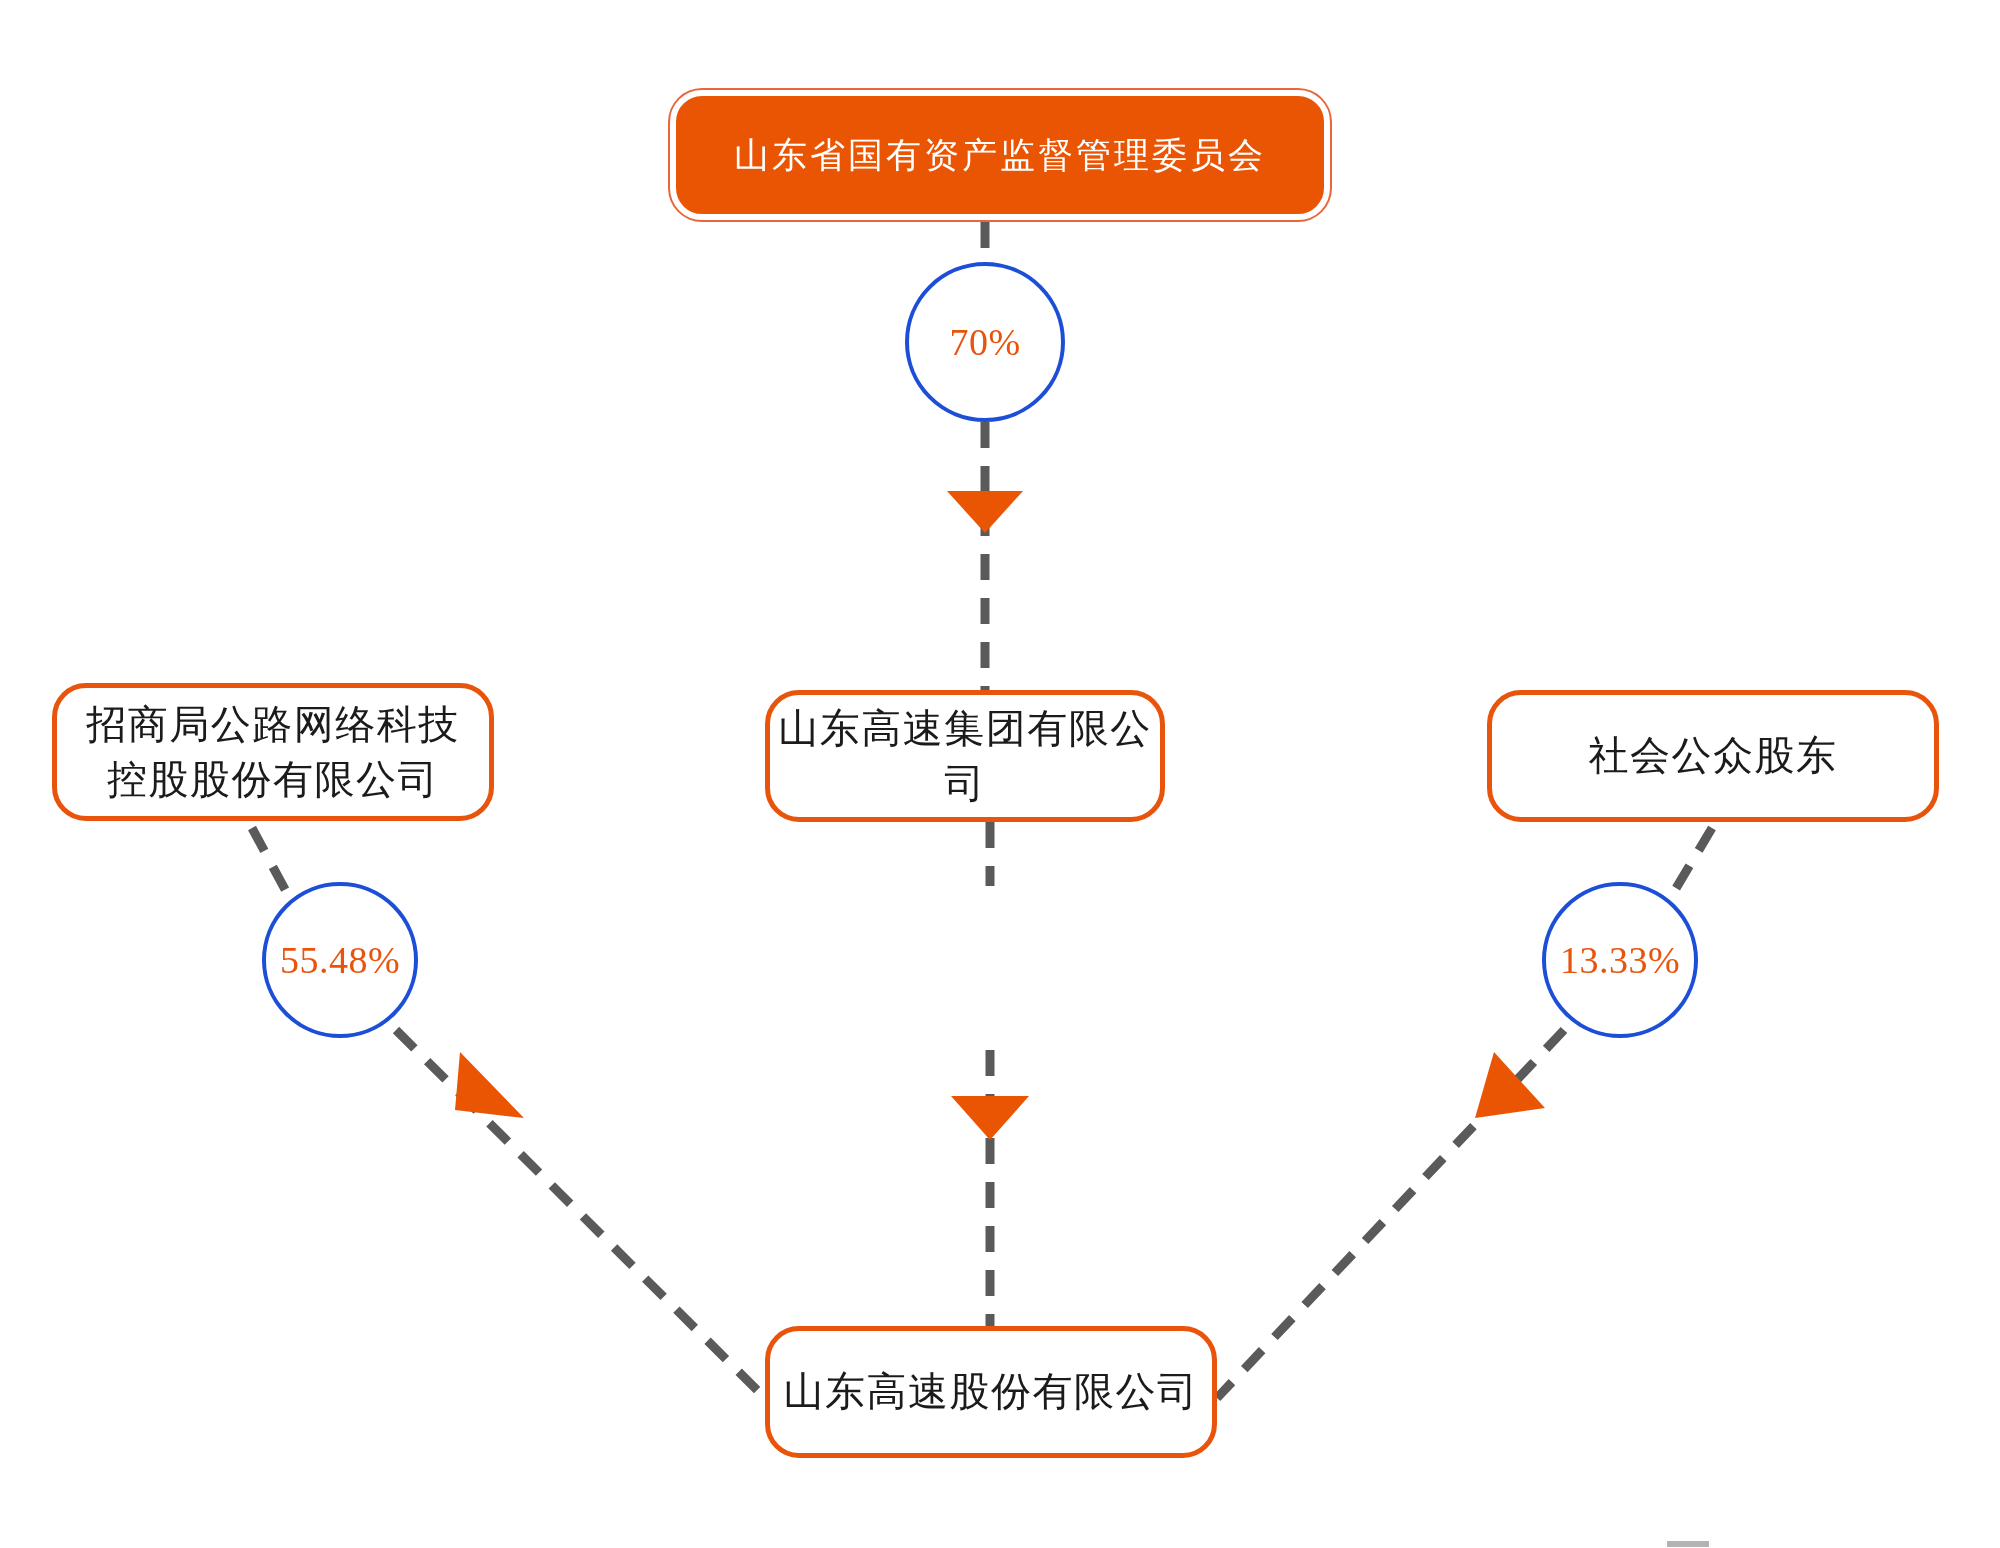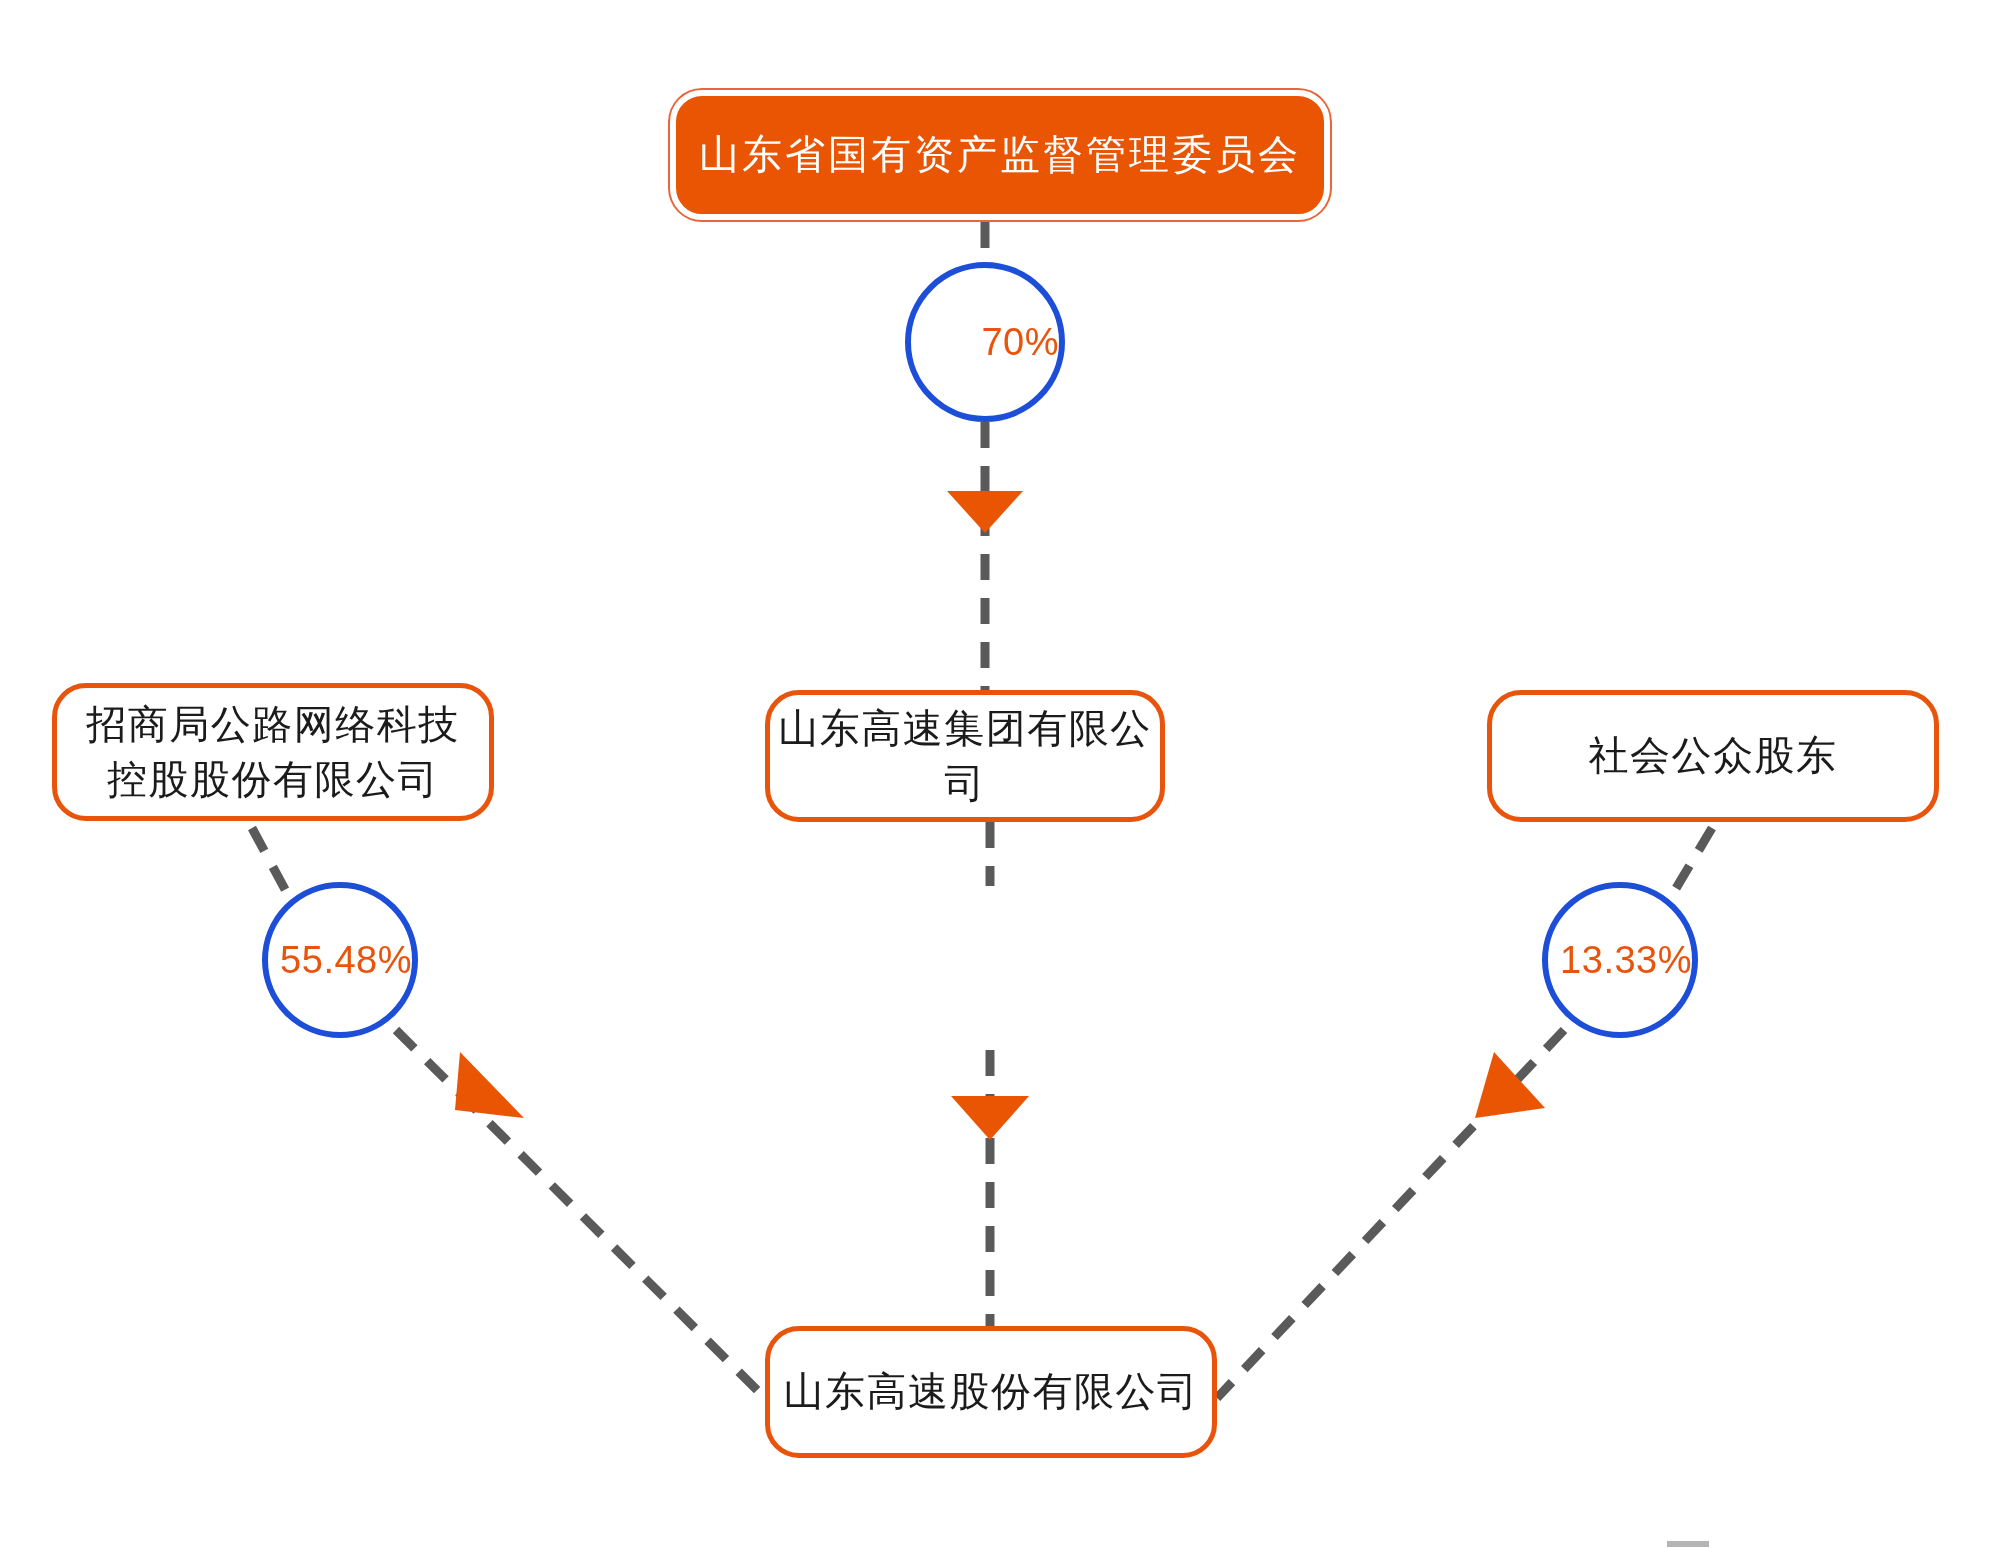--- a/index.html
+++ b/index.html
@@ -47,41 +47,42 @@
     border: 5px solid #e8540c;
     color: #1b1b1b;
     font-size: 40px;
     letter-spacing: 1.5px;
   }
 
   
   .node-primary {
     background: #ea5504;
     color: #ffffff;
-    font-size: 40px;
+    font-size: 35px;
     letter-spacing: 3px;
     border: 6px solid #ffffff;
     box-shadow: 0 0 0 2px #e8663a;
     border-radius: 32px;
   }
 
   
   .pct {
     position: absolute;
     box-sizing: border-box;
     border-radius: 50%;
     background: #ffffff;
-    border: 6px solid #1d4ed8;
+    border: 4px solid #1d4ed8;
     color: #e8540c;
     display: flex;
     align-items: center;
-    justify-content: flex-end;
+    justify-content: center;
     font-size: 38px;
     letter-spacing: 0.5px;
     z-index: 4;
+    font-family: Liberation Serif, serif;
   }
 
   .artifact {
     position: absolute;
     background: #b4b4b4;
     z-index: 1;
   }
 </style>
 </head>
 <body>

